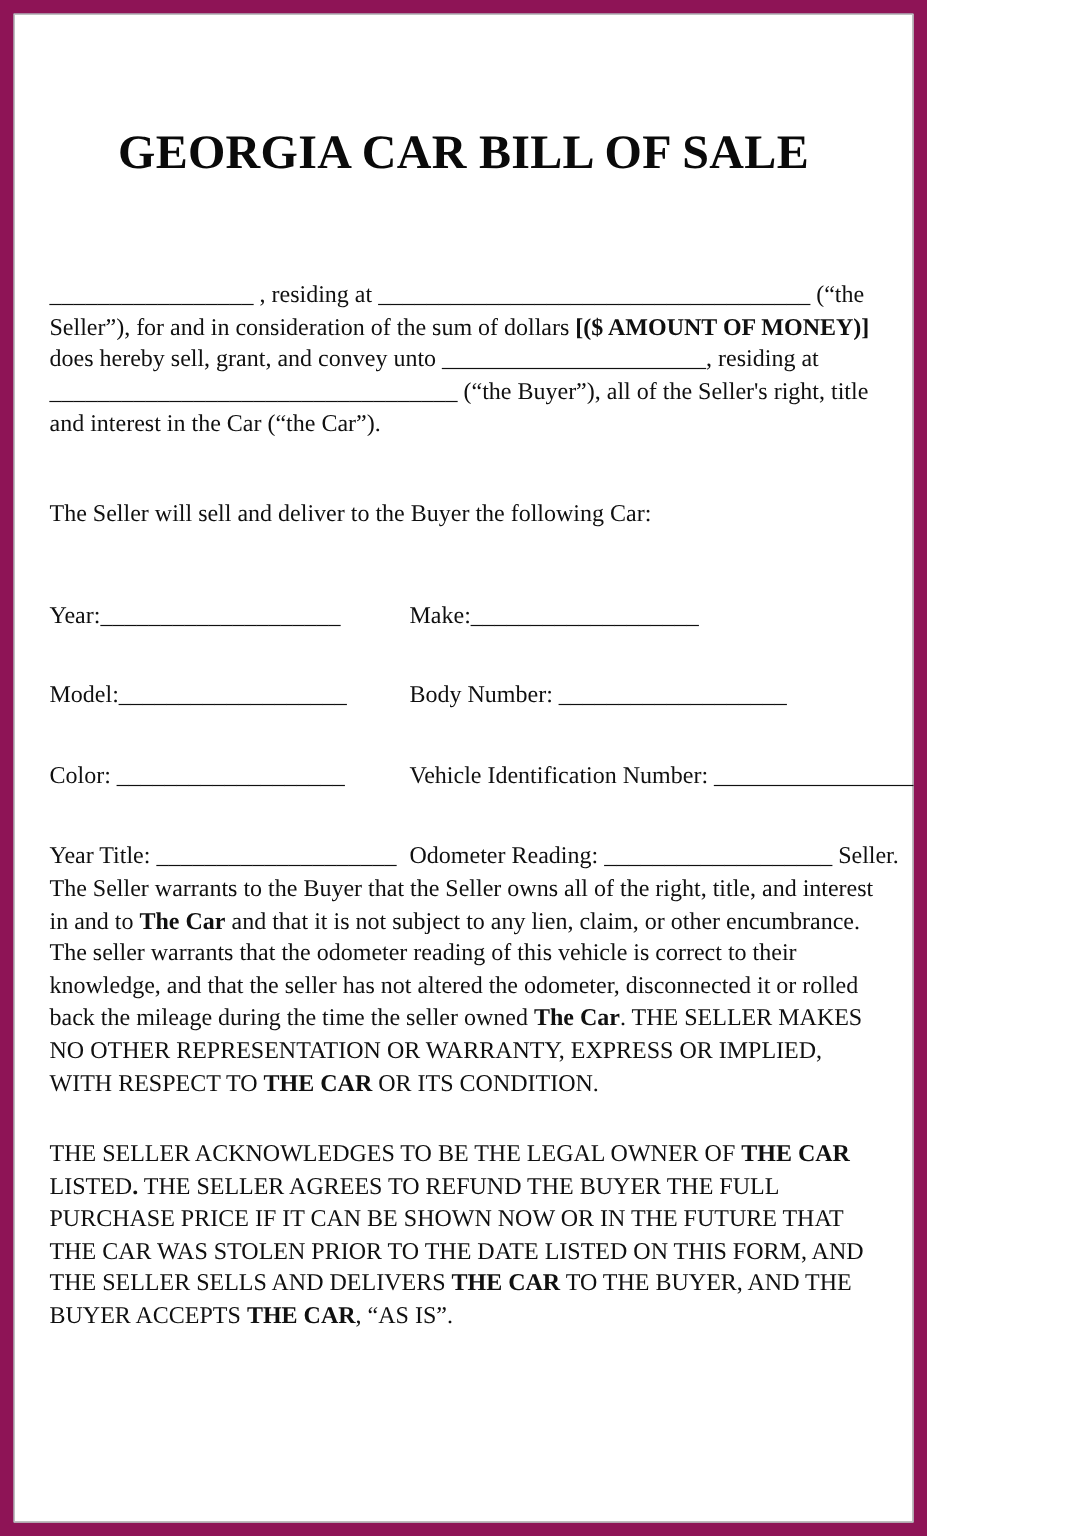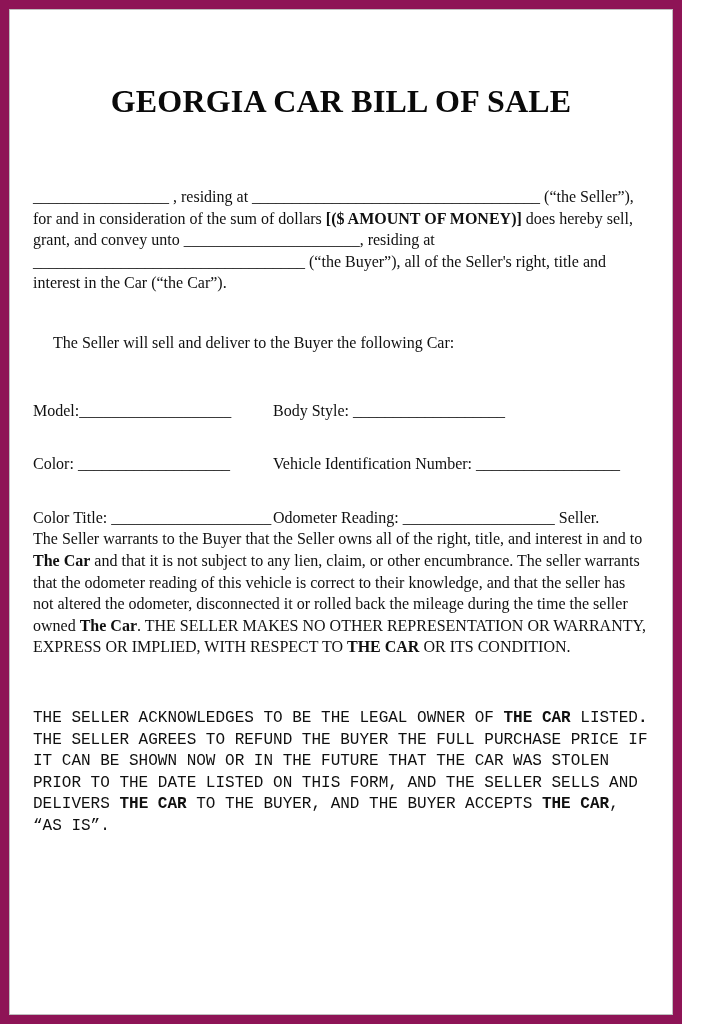--- a/index.html
+++ b/index.html
@@ -1,17 +1,17 @@
 <!DOCTYPE html>
 <html><head>
 <meta charset="utf-8">
 <style>
   html, body { margin: 0; padding: 0; background: #ffffff; }
   .frame {
-    width: 682px;
+    width: 618px;
     height: 1024px;
     box-sizing: border-box;
     border: 9px solid #8E1456;
     background: #0f172a;
   }
   .page {
     width: 100%;
     height: 100%;
     box-sizing: border-box;
     background: #ffffff;
@@ -27,60 +27,64 @@
     margin: 0;
     font-size: 32px;
     line-height: 36px;
     font-weight: bold;
     text-align: center;
     letter-spacing: 0.2px;
     color: #0a0a0a;
   }
   p { margin: 0; }
   .intro        { margin-top: 67px; }
-  .delivery     { margin-top: 38px; margin-left: 20px; }
+  .delivery     { margin-top: 38px; }
   .fields       { margin-top: 46px; }
   .field-row {
     display: grid;
     grid-template-columns: 240px auto;
     white-space: nowrap;
   }
   .field-row + .field-row { margin-top: 32px; }
   .warranty     { }
-  .acknowledgment { margin-top: 50px; font-family: Liberation Mono, monospace; }
+  .acknowledgment { margin-top: 26px; }
   b { font-weight: bold; }
   .blank { letter-spacing: 0; font-family: Liberation Serif, serif; }
 </style>
 </head>
 <body>
 
 <div class="frame">
   <div class="page">
 
     <h1 class="doc-title">GEORGIA CAR BILL OF SALE</h1>
 
     <p class="intro"><span class="blank">_________________</span><span> , residing at </span><span class="blank">____________________________________</span><span> (“the Seller”), for and in consideration of the sum of dollars </span><b>[($ AMOUNT OF MONEY)]</b><span> does hereby sell, grant, and convey unto </span><span class="blank">______________________</span><span>, residing at </span><span class="blank">__________________________________</span><span> (“the Buyer”), all of the Seller's right, title and interest in the Car (“the Car”).</span></p>
 
     <p class="delivery">The Seller will sell and deliver to the Buyer the following Car:</p>
 
     <div class="fields">
 
+      <div class="field-row">
+        <span><span>Year:</span><span class="blank">____________________</span></span>
+        <span><span>Make:</span><span class="blank">___________________</span></span>
+      </div>
 
       <div class="field-row">
         <span><span>Model:</span><span class="blank">___________________</span></span>
-        <span><span>Body Style: </span><span class="blank">___________________</span></span>
+        <span><span>Body Number: </span><span class="blank">___________________</span></span>
       </div>
 
       <div class="field-row">
         <span><span>Color: </span><span class="blank">___________________</span></span>
         <span><span>Vehicle Identification Number: </span><span class="blank">__________________</span></span>
       </div>
 
       <div class="field-row">
-        <span><span>Color Title: </span><span class="blank">____________________</span></span>
+        <span><span>Year Title: </span><span class="blank">____________________</span></span>
         <span><span>Odometer Reading: </span><span class="blank">___________________</span><span> Seller.</span></span>
       </div>
 
     </div>
 
     <p class="warranty"><span>The Seller warrants to the Buyer that the Seller owns all of the right, title, and interest in and to </span><b>The Car</b><span> and that it is not subject to any lien, claim, or other encumbrance. The seller warrants that the odometer reading of this vehicle is correct to their knowledge, and that the seller has not altered the odometer, disconnected it or rolled back the mileage during the time the seller owned </span><b>The Car</b><span>. THE SELLER MAKES NO OTHER REPRESENTATION OR WARRANTY, EXPRESS OR IMPLIED, WITH RESPECT TO </span><b>THE CAR</b><span> OR ITS CONDITION.</span></p>
 
     <p class="acknowledgment"><span>THE SELLER ACKNOWLEDGES TO BE THE LEGAL OWNER OF </span><b>THE CAR</b><span> LISTED</span><b>.</b><span> THE SELLER AGREES TO REFUND THE BUYER THE FULL PURCHASE PRICE IF IT CAN BE SHOWN NOW OR IN THE FUTURE THAT THE CAR WAS STOLEN PRIOR TO THE DATE LISTED ON THIS FORM, AND THE SELLER SELLS AND DELIVERS </span><b>THE CAR</b><span> TO THE BUYER, AND THE BUYER ACCEPTS </span><b>THE CAR</b><span>, “AS IS”.</span></p>
 
   </div>

